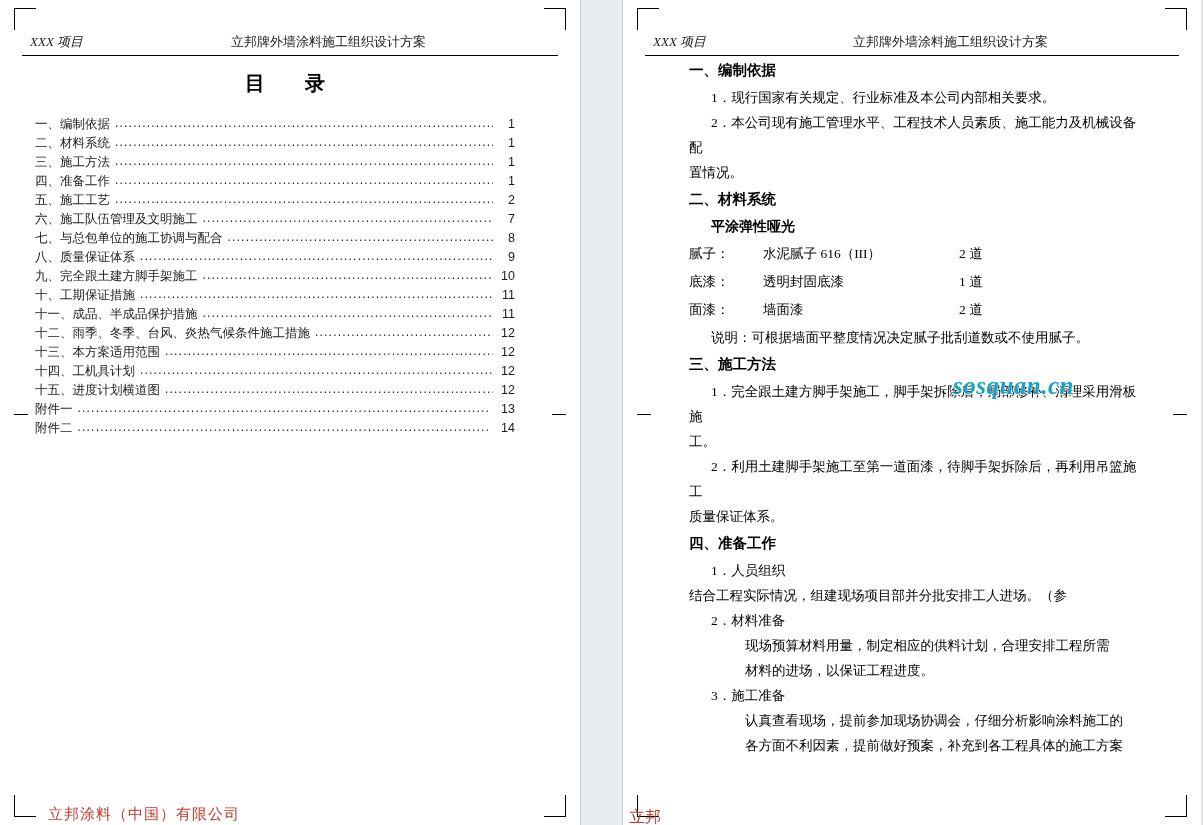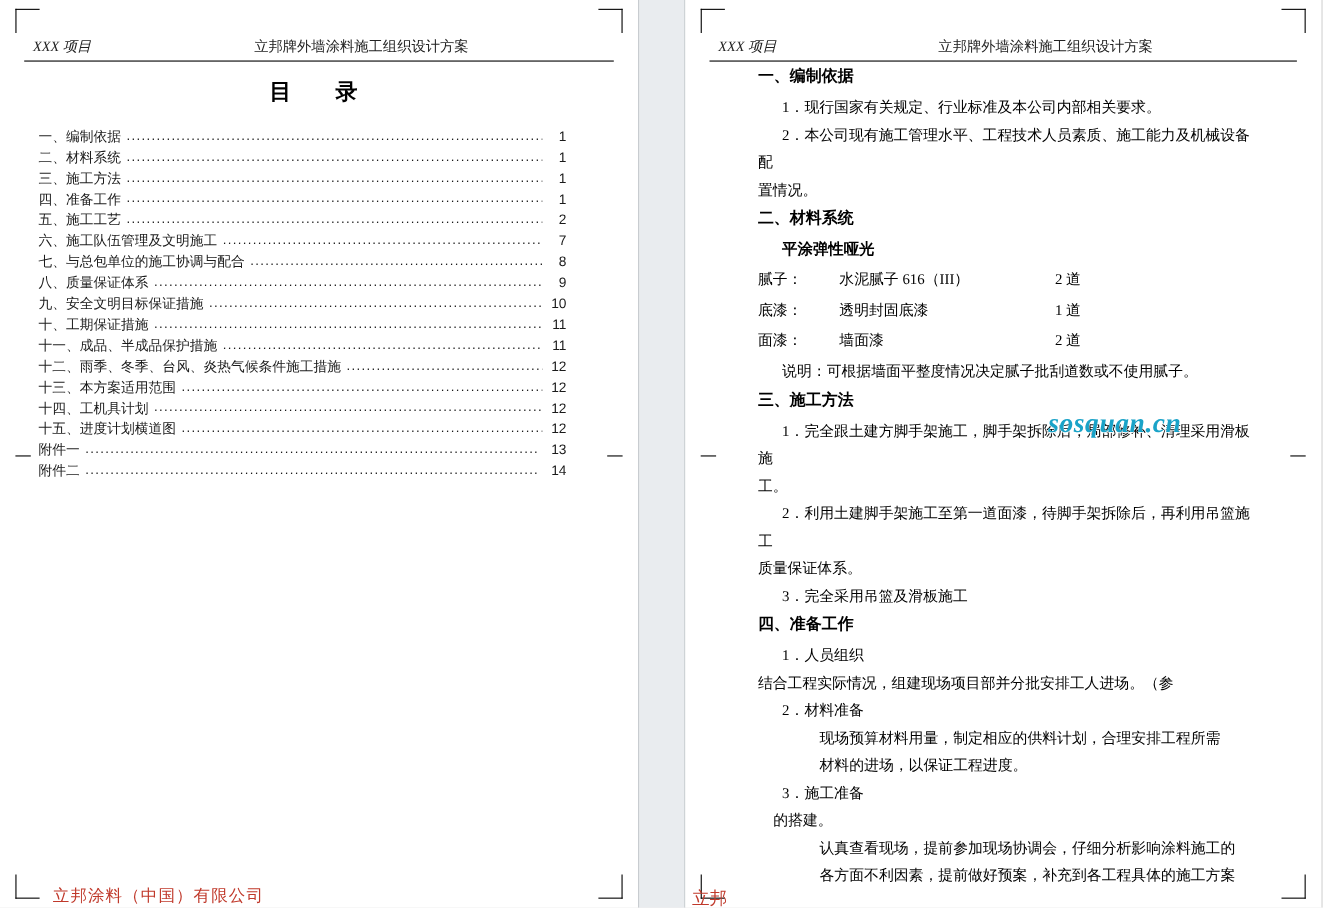--- a/index.html
+++ b/index.html
@@ -301,21 +301,21 @@
         <span class="toc-label">七、与总包单位的施工协调与配合</span>
         <span class="toc-dots">...........................................................................................</span>
         <span class="toc-page">8</span>
       </div>
       <div class="toc-row">
         <span class="toc-label">八、质量保证体系</span>
         <span class="toc-dots">...........................................................................................</span>
         <span class="toc-page">9</span>
       </div>
       <div class="toc-row">
-        <span class="toc-label">九、安全文明目标保证措施</span>
+        <span class="toc-label">九、完全跟土建方脚手架施工</span>
         <span class="toc-dots">...........................................................................................</span>
         <span class="toc-page">10</span>
       </div>
       <div class="toc-row">
         <span class="toc-label">十、工期保证措施</span>
         <span class="toc-dots">...........................................................................................</span>
         <span class="toc-page">11</span>
       </div>
       <div class="toc-row">
         <span class="toc-label">十一、成品、半成品保护措施</span>
@@ -420,30 +420,28 @@
           </tr>
         </tbody>
       </table>
       <div class="p">说明：可根据墙面平整度情况决定腻子批刮道数或不使用腻子。</div>
 
       <div class="h1">三、施工方法</div>
       <div class="p">1．完全跟土建方脚手架施工，脚手架拆除后，局部修补、清理采用滑板施</div>
       <div class="p-flat">工。</div>
       <div class="p">2．利用土建脚手架施工至第一道面漆，待脚手架拆除后，再利用吊篮施工</div>
       <div class="p-flat">质量保证体系。</div>
-      <div class="p">3．完全采用吊篮及滑板施工</div>
 
       <div class="h1">四、准备工作</div>
       <div class="p">1．人员组织</div>
       <div class="p-flat">结合工程实际情况，组建现场项目部并分批安排工人进场。（参</div>
       <div class="p">2．材料准备</div>
       <div class="p-ind2">现场预算材料用量，制定相应的供料计划，合理安排工程所需</div>
       <div class="p-ind2">材料的进场，以保证工程进度。</div>
       <div class="p">3．施工准备</div>
-      <div class="p-ind4">的搭建。</div>
       <div class="p-ind2">认真查看现场，提前参加现场协调会，仔细分析影响涂料施工的</div>
       <div class="p-ind2">各方面不利因素，提前做好预案，补充到各工程具体的施工方案</div>
 
     </div>
 
     <div class="watermark">sosquan.cn</div>
 
     <div class="stamp-r">
       <span class="stamp-r-red">立邦</span>
     </div>

